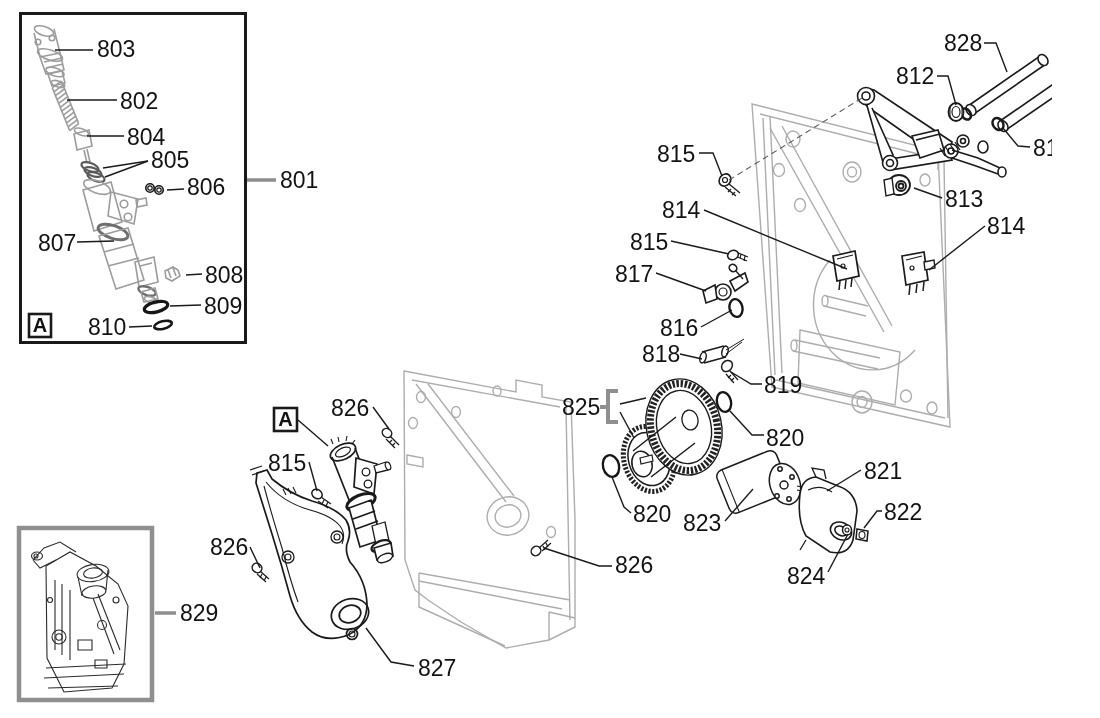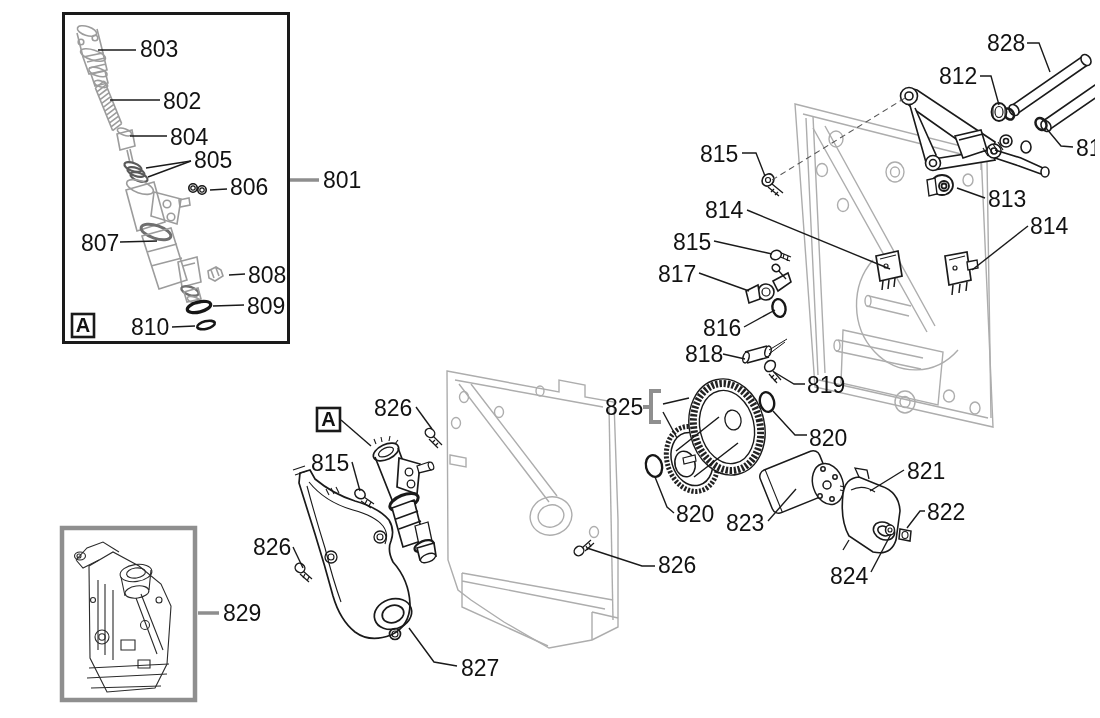--- a/index.html
+++ b/index.html
@@ -1,17 +1,17 @@
 <!DOCTYPE html>
 <html><head>
 <meta charset="utf-8">
 <style>
   html,body{margin:0;padding:0;background:#ffffff;}
   .stage{position:relative;width:1052px;height:718px;background:#fff;overflow:hidden;
-         font-family:"Liberation Sans", sans-serif;padding-left:43px;}
+         font-family:"Liberation Sans", sans-serif;}
   svg{display:block;}
   .part-label{font-family:"Liberation Sans", sans-serif;font-size:23px;fill:#121212;}
   .ref-letter{font-family:"Liberation Sans", sans-serif;font-size:20px;font-weight:bold;fill:#121212;}
 </style>
 </head>
 <body>
 
 <div class="stage">
 <svg width="1100" height="718" viewBox="0 0 1100 718">
 

